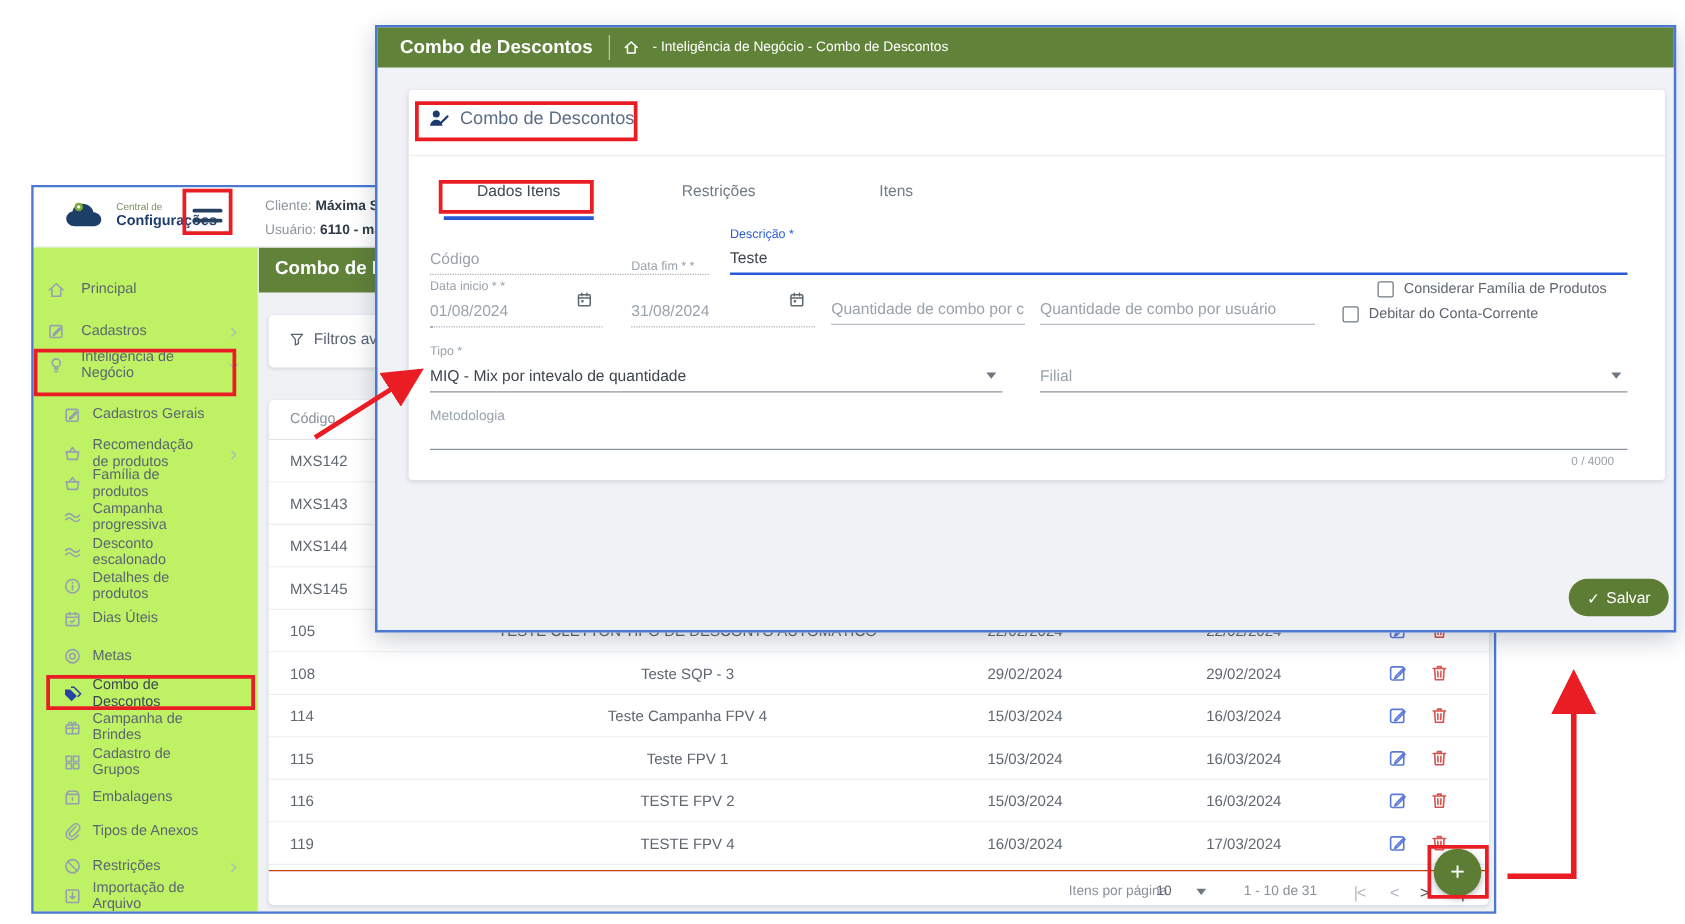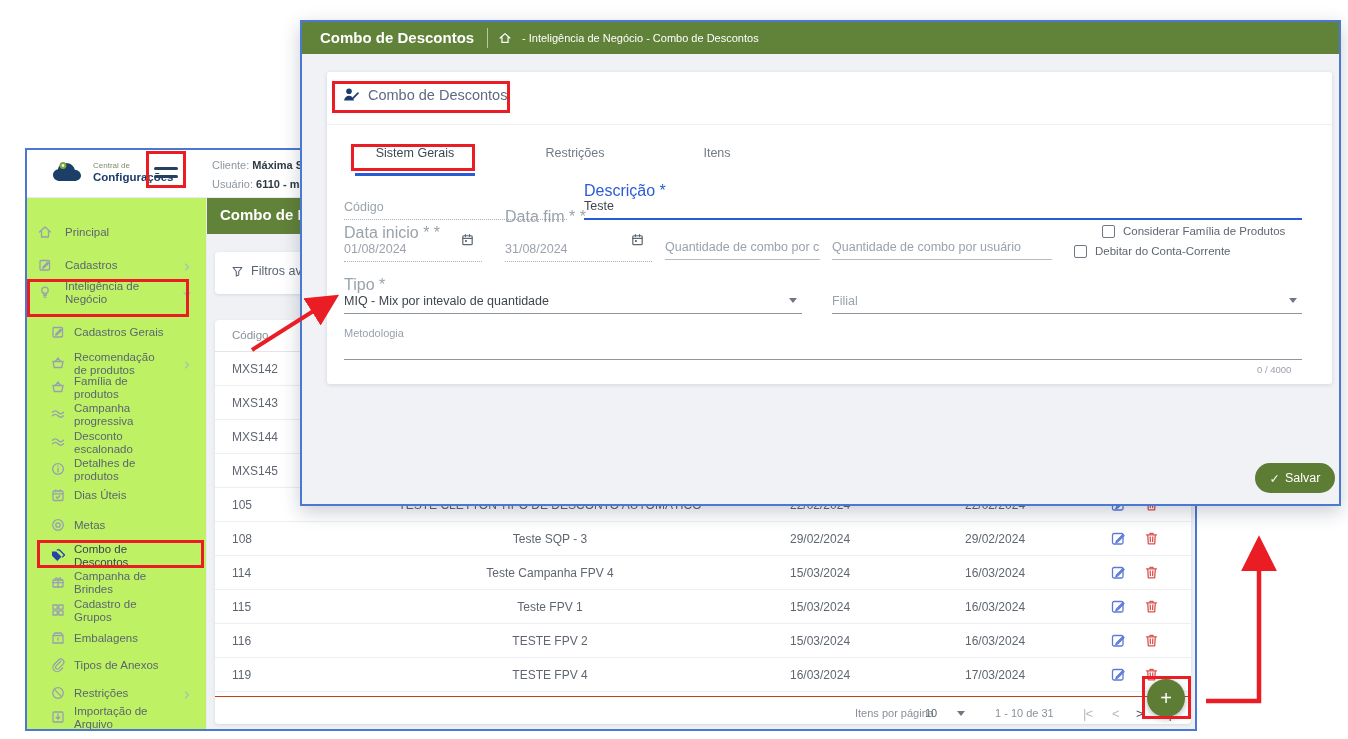--- a/index.html
+++ b/index.html
@@ -71,21 +71,21 @@
   .modal-bar .m-home{position:absolute; left:196px; top:9px; width:14px; height:14px;}
   .modal-bar .m-crumb{position:absolute; left:220px; top:10px; font-size:11px; font-weight:500; white-space:nowrap;}
   .m-card{position:absolute; left:25px; top:50px; width:1005px; height:312px; background:#fff; border-radius:3px; box-shadow:0 1px 4px rgba(40,50,70,.14);}
   .m-card-head{position:absolute; left:15px; top:14px; display:flex; align-items:center; gap:8px;}
   .m-card-head svg{width:18px; height:18px;}
   .m-card-title{font-size:14.5px; color:#5c6c82; white-space:nowrap;}
   .m-head-divider{position:absolute; left:0; top:52px; width:100%; height:1px; background:#edeff2;}
   .tab{position:absolute; top:74px; height:30px; width:120px; text-align:center; font-size:12.5px; color:#717b85; cursor:pointer;}
   .tab.active{color:#3d4852; font-weight:500;}
   .tab-underline{position:absolute; top:101px; left:28px; width:120px; height:2.5px; background:var(--accent);}
-  .fld-label{position:absolute; font-size:16px; color:var(--label); white-space:nowrap;}
+  .fld-label{position:absolute; font-size:10px; color:var(--label); white-space:nowrap;}
   .fld-label.blue{color:var(--accent);}
   .fld-input{position:absolute; background:transparent; border:none; outline:none; font-family:inherit; font-size:12.5px; color:#3f454d; height:26px;}
   .fld-input::placeholder{color:#9aa2ab; opacity:1;}
   .u-dotted{border-bottom:1px dotted #aab1ba;}
   .u-solid{border-bottom:1px solid #b6bcc4;}
   .u-dark{border-bottom:1px solid #8d959f;}
   .u-blue{border-bottom:2px solid var(--accent);}
   .gray-val{color:#9ba3ac !important;}
   .cal-icon{position:absolute; width:15px; height:15px; cursor:pointer;}
   .dd-caret{position:absolute; width:0; height:0; border-left:4.5px solid transparent; border-right:4.5px solid transparent; border-top:5px solid #6f7882; cursor:pointer;}
@@ -514,21 +514,21 @@
         <svg viewBox="0 0 18 18">
           <circle cx="7" cy="5.2" r="2.8" fill="#1d3c6e"></circle>
           <path d="M2 14.5c.6-3.3 2.7-4.8 5-4.8s4.4 1.5 5 4.8z" fill="#1d3c6e"></path>
           <path d="M11.3 11.8 16 7.1" stroke="#1d3c6e" stroke-width="1.7" stroke-linecap="round"></path>
         </svg>
         <span class="m-card-title">Combo de Descontos</span>
       </div>
       <div class="m-head-divider"></div>
 
       <div id="tabs">
-          <div class="tab active" style="left: 28px;">Sistem Gerais</div>
+          <div class="tab active" style="left: 28px;">Dados Itens</div>
           <div class="tab" style="left: 188px;">Restrições</div>
           <div class="tab" style="left: 330px;">Itens</div>
         </div>
       <div class="tab-underline"></div>
 
       <input class="fld-input u-dotted" style="left: 17px; top: 122px; width: 223px;" placeholder="Código">
       <span class="fld-label blue" style="left:257px; top:110px;">Descrição *</span>
       <input class="fld-input u-blue" style="left: 257px; top: 122px; width: 718px;" value="Teste">
 
       <span class="fld-label" style="left:17px; top:152px;">Data inicio * *</span>

